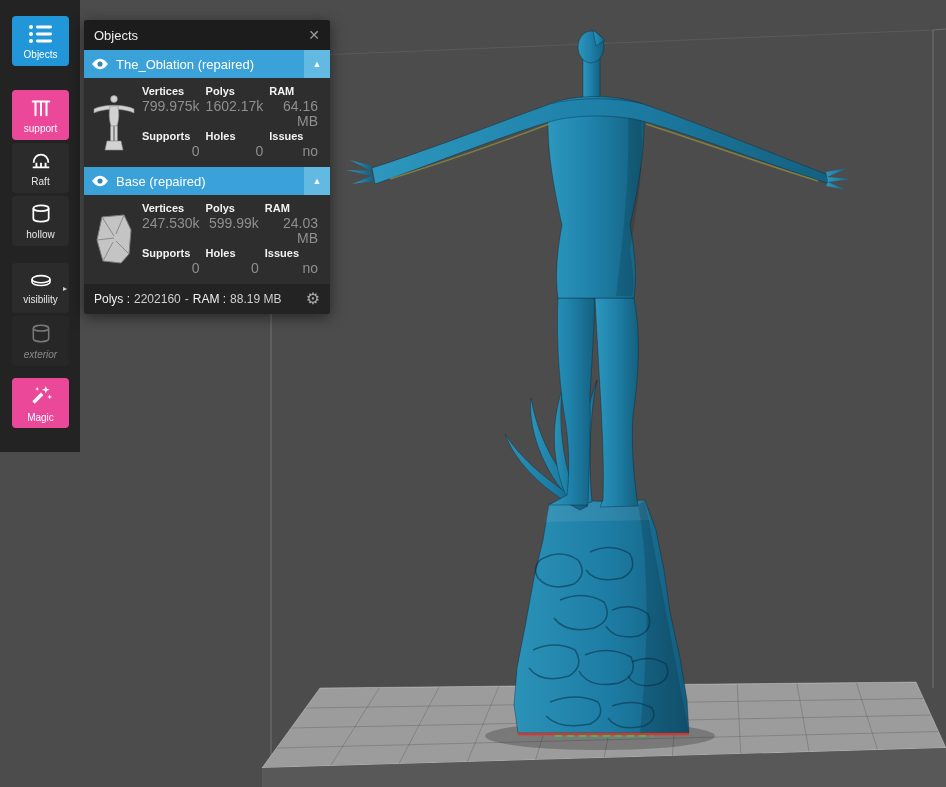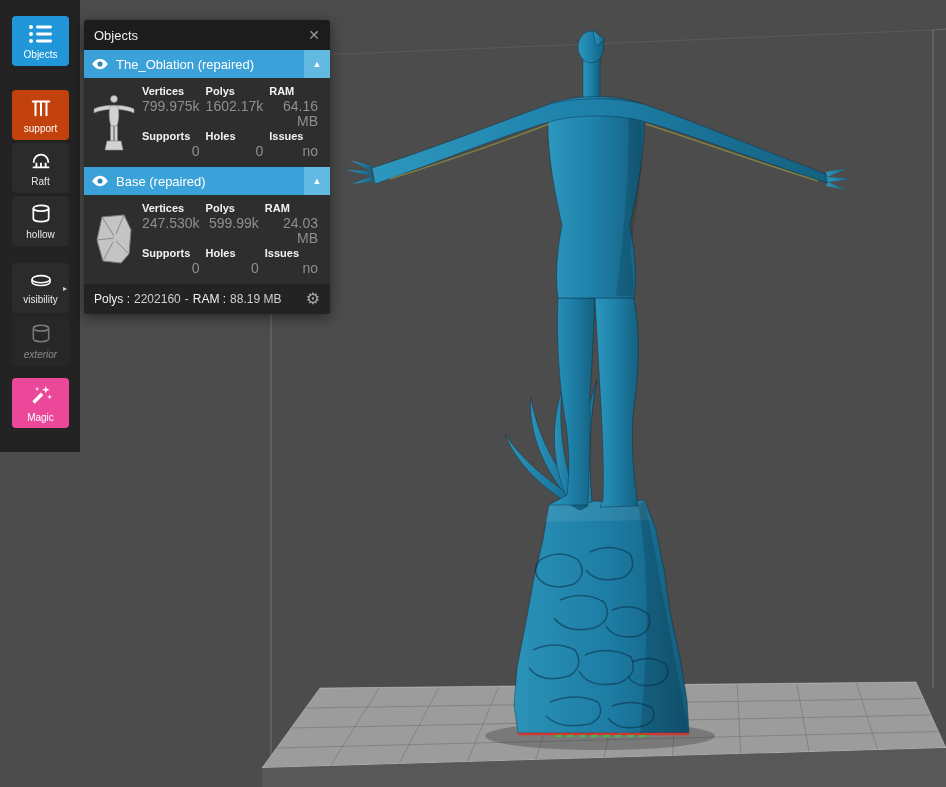--- a/index.html
+++ b/index.html
@@ -7,21 +7,21 @@
           font-family:"Liberation Sans",sans-serif;-webkit-user-select:none;user-select:none;}
   .viewport{position:absolute;left:0;top:0;width:946px;height:787px;display:block;}
 
   
   .toolbar{position:absolute;left:0;top:0;width:80px;height:452px;background:#232323;padding-top:16px;box-sizing:border-box;}
   .tb-btn{width:57px;height:50px;margin:0 0 3px 12px;border-radius:4px;background:#2b2b2b;
           display:flex;flex-direction:column;align-items:center;justify-content:center;
           color:#e8e8e8;font-size:10px;cursor:pointer;position:relative;}
   .tb-btn .cap{margin-top:3px;line-height:1;}
   .tb-btn.objects{background:#2196d8;color:#fff;margin-bottom:24px;}
-  .tb-btn.active-blue{background:#c2410c;color:#fff;}
+  .tb-btn.active-blue{background:#ec4899;color:#fff;}
   .tb-btn.magic{background:#ec4899;color:#fff;margin-top:12px;}
   .tb-btn.disabled{opacity:.5;cursor:default;font-style:italic;}
   .tb-gap{height:14px;}
   .flyout{position:absolute;right:2px;top:50%;transform:translateY(-50%);font-size:8px;color:#cfcfcf;}
 
   
   .panel{position:absolute;left:84px;top:20px;width:246px;border-radius:3px;overflow:hidden;
          box-shadow:0 3px 14px rgba(0,0,0,.5);background:#2e2e2e;}
   .panel-header{height:30px;background:#1c1c1c;color:#eee;display:flex;align-items:center;
                 padding:0 10px;font-size:13px;}

